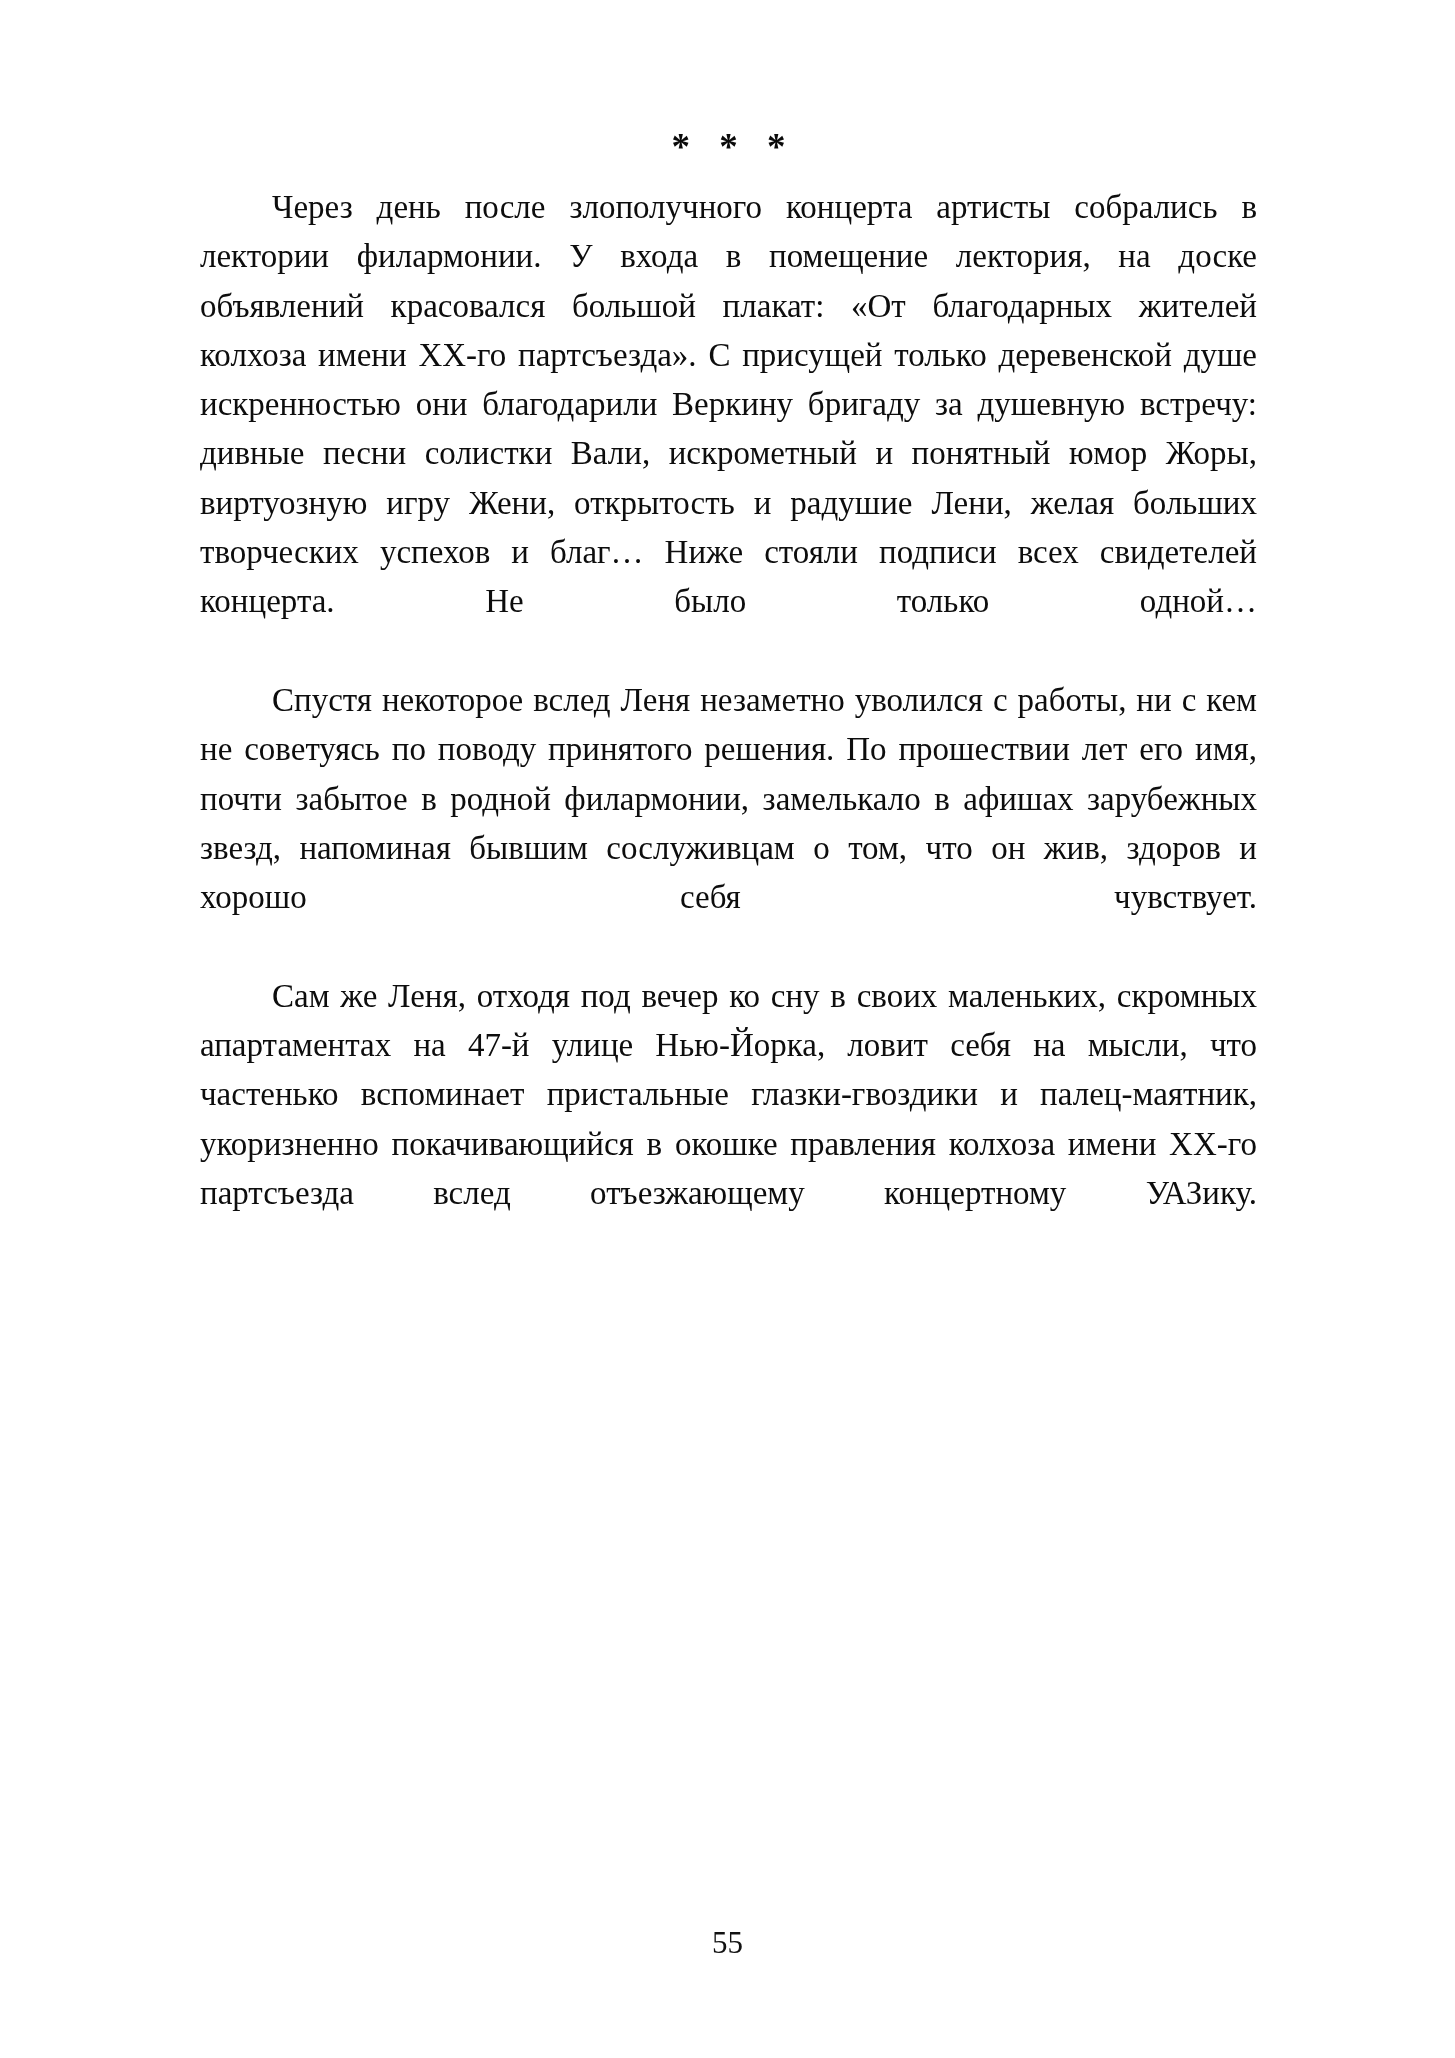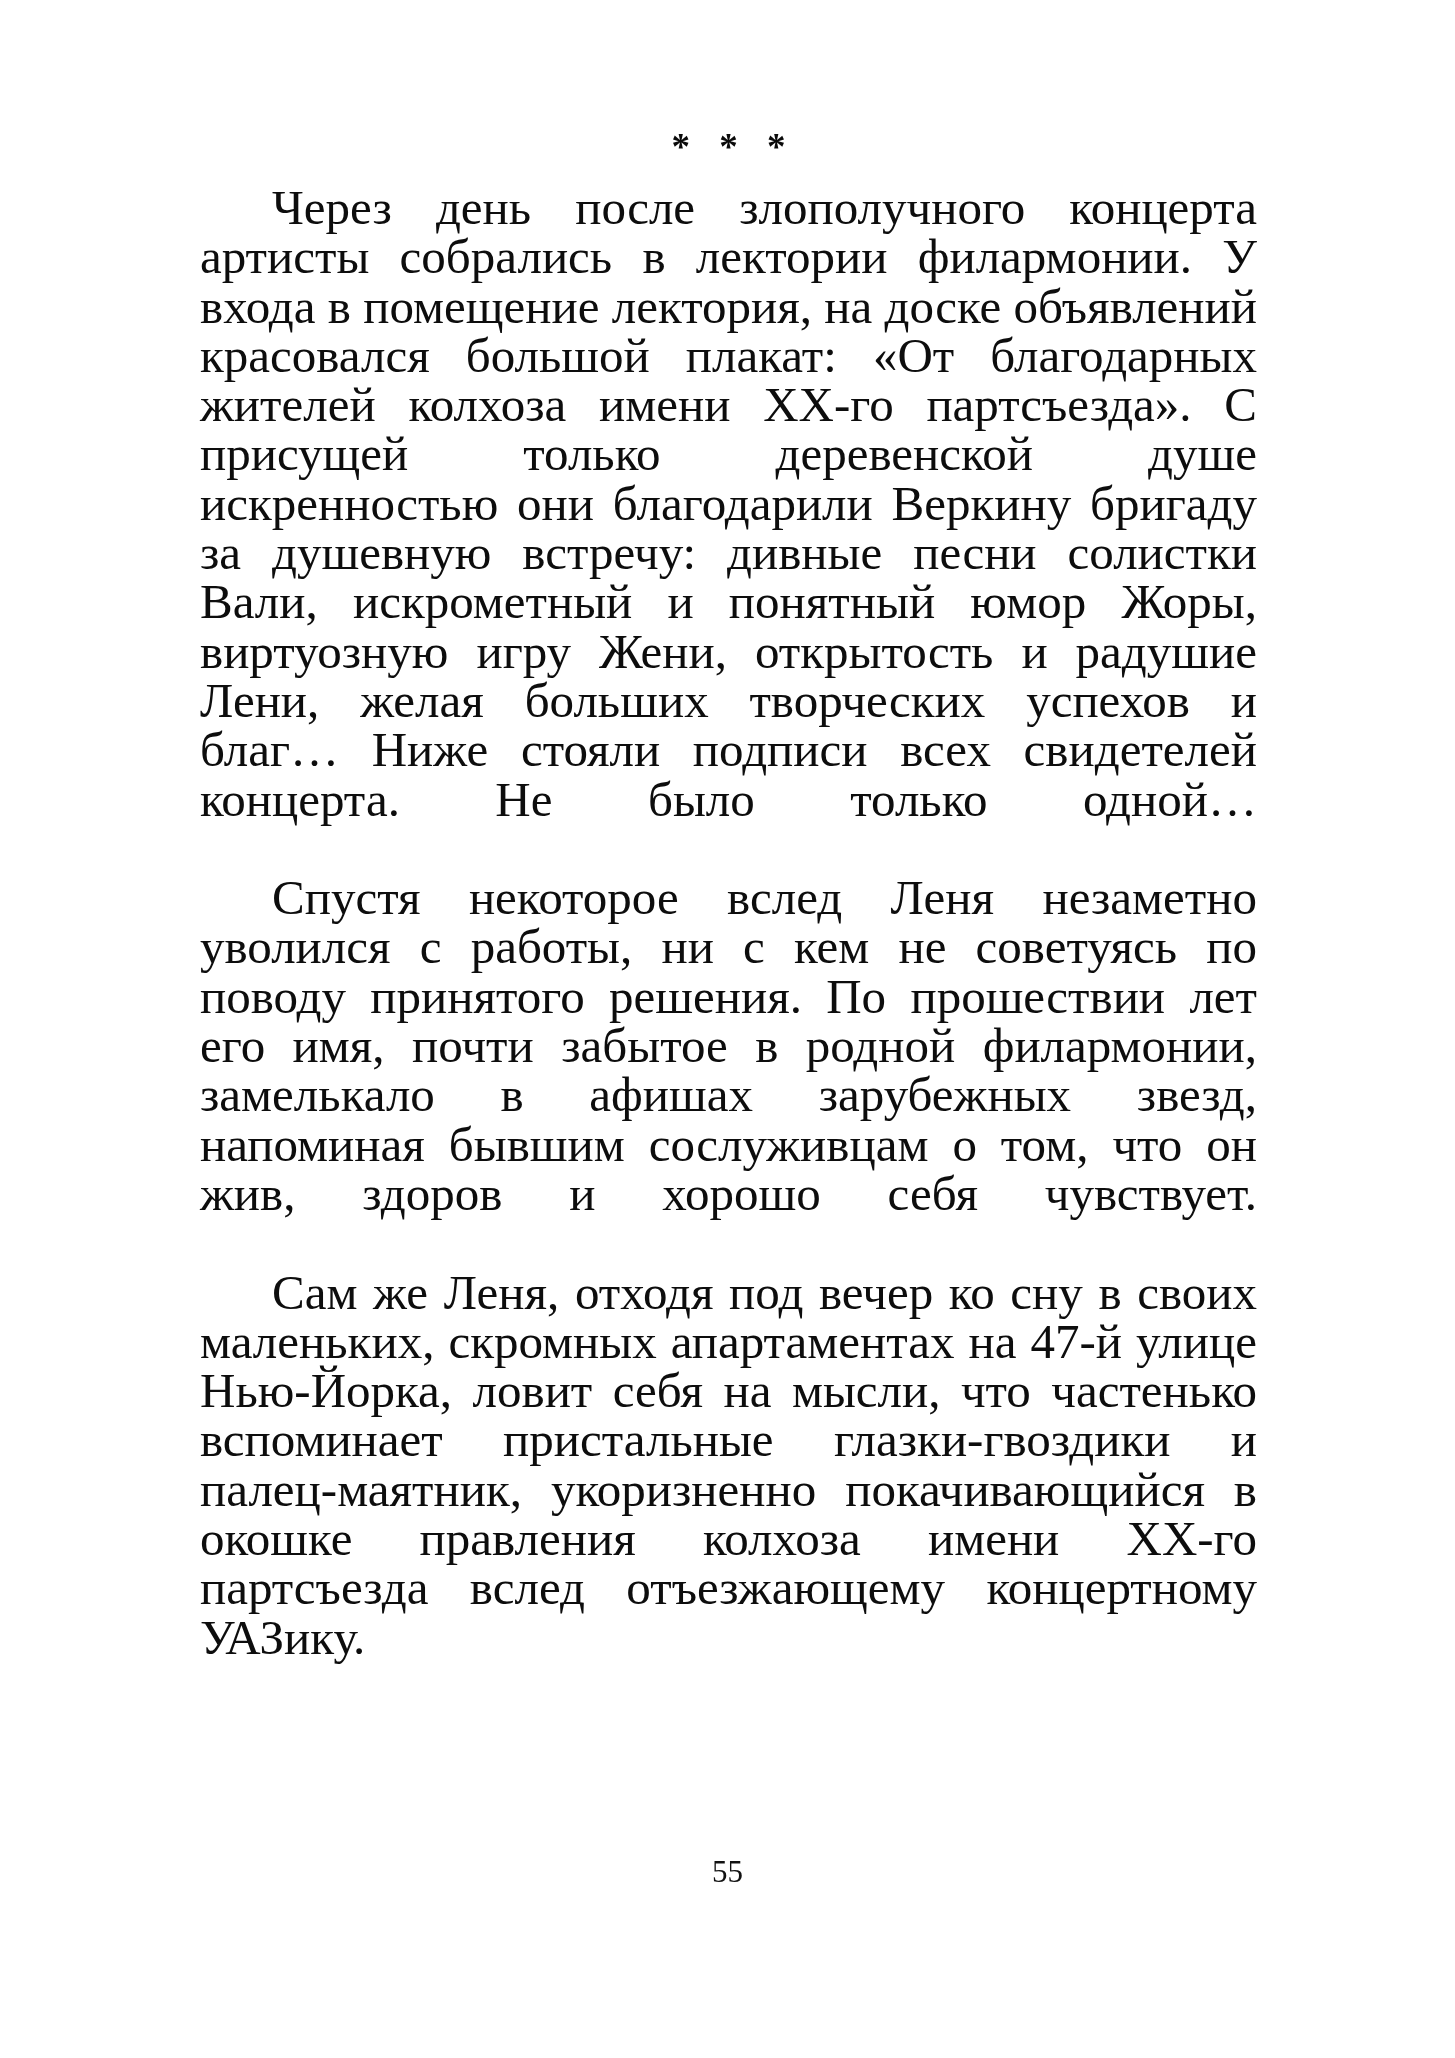--- a/index.html
+++ b/index.html
@@ -31,21 +31,21 @@
     line-height: 1.0;
     color: #0a0a0a;
     letter-spacing: 10px;
     margin: 0 0 18px 0;
     font-weight: 700;
     padding-left: 10px;
   }
 
   .para {
     font-family: "Liberation Serif", "DejaVu Serif", serif;
-    font-size: 49px;
+    font-size: 33px;
     line-height: 49.3px;
     color: #0d0d0d;
     text-align: justify;
     text-justify: inter-word;
     text-indent: 72px;
     margin: 0;
     -webkit-hyphens: none;
     hyphens: none;
     word-spacing: 0px;
   }
@@ -54,21 +54,21 @@
   .para::after {
     content: "";
     display: inline-block;
     width: 100%;
   }
 
   .page-number {
     position: absolute;
     left: 0;
     right: 0;
-    top: 1856px;
+    top: 1927px;
     text-align: center;
     font-family: "Liberation Serif", "DejaVu Serif", serif;
     font-size: 31px;
     color: #111111;
     line-height: 1;
   }
 </style>
 </head>
 <body>
 

